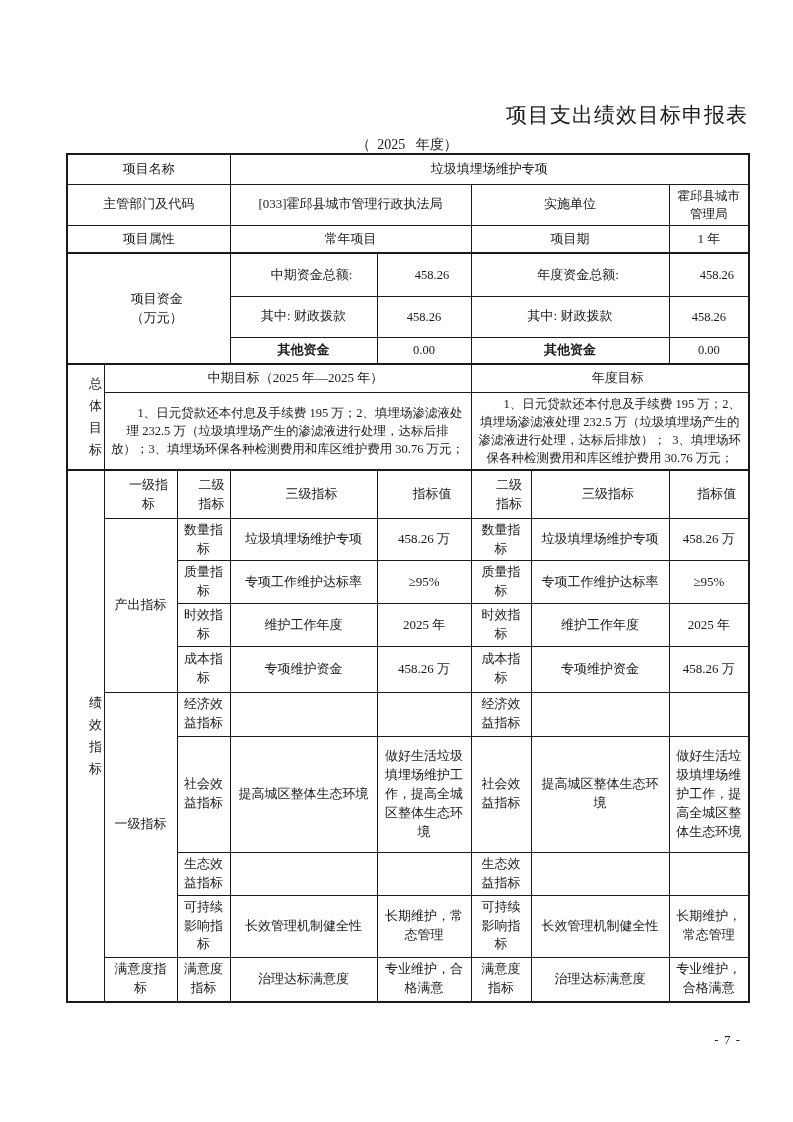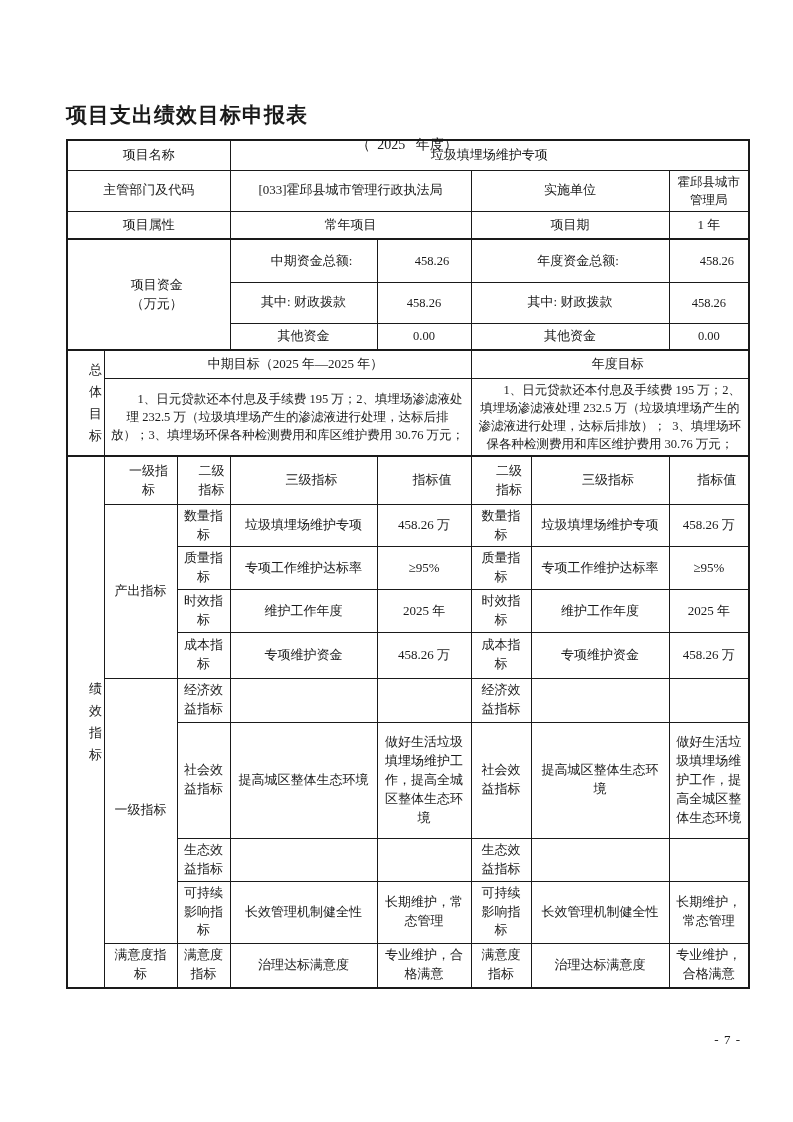--- a/index.html
+++ b/index.html
@@ -7,45 +7,45 @@
     position:relative;
     width:793px;height:1122px;
     background:#ffffff;
     margin:0 auto;
     font-family:"Liberation Serif","DejaVu Serif",serif;
     color:#1a1a1a;
     overflow:hidden;
   }
   .title{
     position:absolute;top:101px;left:66px;width:682px;
-    text-align:left;
+    text-align:right;
     font-family:"Liberation Sans","DejaVu Sans",sans-serif;
-    font-weight:700;font-size:21px;letter-spacing:1px;
+    font-weight:400;font-size:21px;letter-spacing:1px;
   }
   .subtitle{
     position:absolute;top:136px;left:66px;width:682px;
     text-align:center;font-size:14px;white-space:pre;
   }
   table.sheet{
-    position:absolute;top:139px;left:66px;
+    position:absolute;top:153px;left:66px;
     width:682px;table-layout:fixed;
     border-collapse:collapse;
     border:2px solid #1a1a1a;
     font-size:13px;
   }
   table.sheet td{
     border:1px solid #1a1a1a;
     text-align:center;vertical-align:middle;
     padding:2px 5px;line-height:1.45;
     word-break:break-word;
     overflow:hidden;
   }
   tr.sect td{border-top-width:2px;padding-left:21px;}
   td.lbl-left{text-align:left;padding-left:16px;}
-  td.lbl-right{text-align:right;padding-right:24px;}
+  td.lbl-right{text-align:right;padding-right:24px;font-weight:bold;}
   td.num{text-align:right;padding-right:10px;font-size:12.5px;}
   td.goal-text{
     text-align:left;vertical-align:middle;
     font-size:12.5px;line-height:1.75;
     padding:4px 9px;text-indent:2em;white-space:pre-wrap;
   }
   td.tight{padding:2px 6px;}
   td.ltext{text-align:left;padding:4px 6px;}
   td.small{font-size:12.5px;padding:2px 2px;}
   .vtext{

